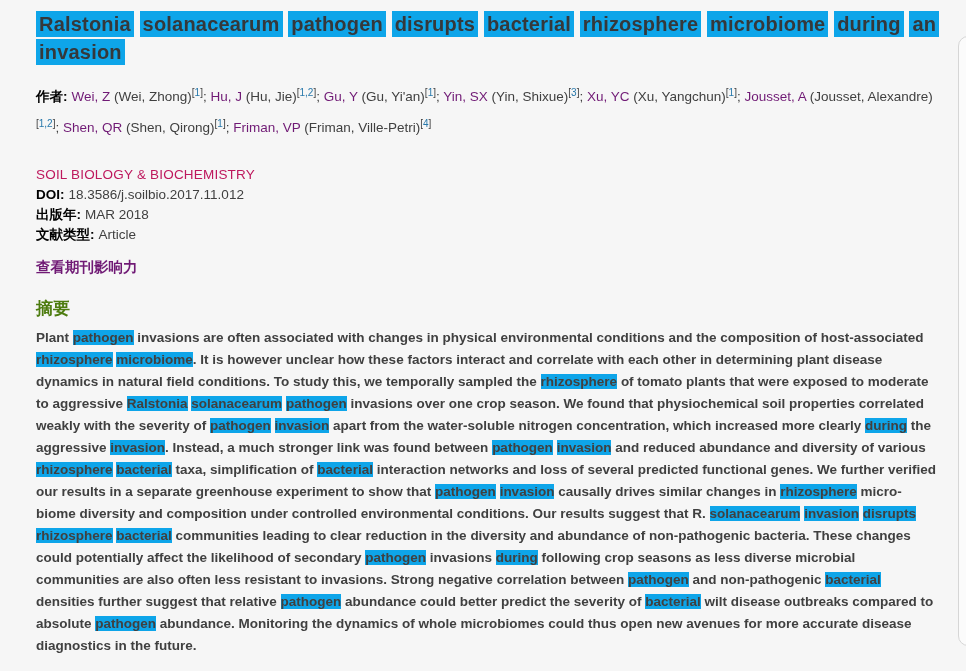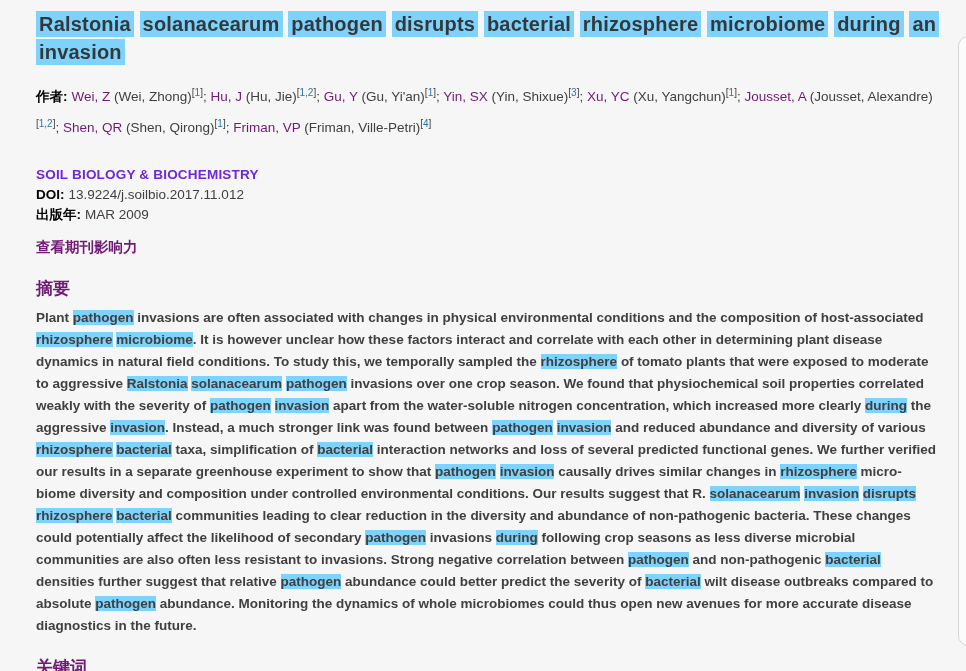--- a/index.html
+++ b/index.html
@@ -3,37 +3,37 @@
 <meta charset="utf-8">
 <style>
   html,body{margin:0;padding:0;}
   body{
     width:966px;height:671px;overflow:hidden;position:relative;
     background:#f6f6f6;color:#404040;
     font-family:"Liberation Sans","DejaVu Sans",sans-serif;
     font-size:13.5px;
   }
   .page{padding:10px 26px 0 36px;max-width:912px;}
-  .hl{background:#7dd3fc;}
+  .hl{background:#0ea5e9;}
   .title{
     font-size:20px;font-weight:700;color:#35383b;
     margin:0 0 12px 0;line-height:28px;letter-spacing:.2px;
   }
   .title .hl{padding:2px 3px;}
   a.link{color:#701a75;text-decoration:none;cursor:pointer;}
   .lbl{font-weight:700;color:#000000;margin-right:4px;}
   .authors{margin:0;line-height:27px;max-width:902px;}
   .authors .sup, .kwline .sup{font-size:10px;color:#404040;}
   .sup .supnum{color:#2778ab;}
   .pubinfo{margin-top:24px;line-height:20px;}
-  .journal{font-weight:700;color:#6d28d9;letter-spacing:.2px;}
+  .journal{font-weight:400;color:#be185d;letter-spacing:.2px;}
   .row{white-space:nowrap;}
   .gap{margin-left:14px;}
   .impact-link{font-weight:700;font-size:14.5px;display:inline-block;margin-top:12px;}
-  h2.sec{font-size:17px;font-weight:700;color:#701a75;margin:20px 0 7px 0;line-height:22px;}
+  h2.sec{font-size:17px;font-weight:700;color:#4d7c0f;margin:20px 0 7px 0;line-height:22px;}
   .abstract{margin:0;line-height:22px;max-width:908px;font-weight:bold;}
   .side-edge{
     position:absolute;left:958px;top:36px;width:40px;height:610px;
     background:#fbfbfb;border:1px solid #d6d6d6;border-radius:10px;
     box-sizing:border-box;
   }
 </style>
 </head>
 <body>
 
@@ -41,24 +41,27 @@
 
   <h1 class="title" id="title"><span class="hl">Ralstonia</span> <span class="hl">solanacearum</span> <span class="hl">pathogen</span> <span class="hl">disrupts</span> <span class="hl">bacterial</span> <span class="hl">rhizosphere</span> <span class="hl">microbiome</span> <span class="hl">during</span> <span class="hl">an</span> <span class="hl">invasion</span></h1>
 
   <p class="authors">
     <span class="lbl">作者:</span><span id="authors-list"><a class="link" href="#">Wei, Z</a> (Wei, Zhong)<sup class="sup">[<span class="supnum">1</span>]</sup>; <a class="link" href="#">Hu, J</a> (Hu, Jie)<sup class="sup">[<span class="supnum">1,2</span>]</sup>; <a class="link" href="#">Gu, Y</a> (Gu, Yi'an)<sup class="sup">[<span class="supnum">1</span>]</sup>; <a class="link" href="#">Yin, SX</a> (Yin, Shixue)<sup class="sup">[<span class="supnum">3</span>]</sup>; <a class="link" href="#">Xu, YC</a> (Xu, Yangchun)<sup class="sup">[<span class="supnum">1</span>]</sup>; <a class="link" href="#">Jousset, A</a> (Jousset, Alexandre)<sup class="sup">[<span class="supnum">1,2</span>]</sup>; <a class="link" href="#">Shen, QR</a> (Shen, Qirong)<sup class="sup">[<span class="supnum">1</span>]</sup>; <a class="link" href="#">Friman, VP</a> (Friman, Ville-Petri)<sup class="sup">[<span class="supnum">4</span>]</sup></span>
   </p>
 
   <div class="pubinfo">
     <div class="journal">SOIL BIOLOGY &amp; BIOCHEMISTRY</div>
     <div class="row">
-      <span class="lbl">DOI:</span><span>13.9224/j.soilbio.2017.11.012</span>
+      <span class="lbl">DOI:</span><span>18.3586/j.soilbio.2017.11.012</span>
     </div>
     <div class="row">
-      <span class="lbl">出版年:</span><span>MAR 2009</span>
+      <span class="lbl">出版年:</span><span>MAR 2018</span>
+    </div>
+    <div class="row">
+      <span class="lbl">文献类型:</span><span>Article</span>
     </div>
     <a class="link impact-link" href="#">查看期刊影响力</a>
   </div>
 
   <h2 class="sec">摘要</h2>
   <p class="abstract" id="abstract-text">Plant <span class="hl">pathogen</span> invasions are often associated with changes in physical environmental conditions and the composition of host-associated <span class="hl">rhizosphere</span> <span class="hl">microbiome</span>. It is however unclear how these factors interact and correlate with each other in determining plant disease dynamics in natural field conditions. To study this, we temporally sampled the <span class="hl">rhizosphere</span> of tomato plants that were exposed to moderate to aggressive <span class="hl">Ralstonia</span> <span class="hl">solanacearum</span> <span class="hl">pathogen</span> invasions over one crop season. We found that physiochemical soil properties correlated weakly with the severity of <span class="hl">pathogen</span> <span class="hl">invasion</span> apart from the water-soluble nitrogen concentration, which increased more clearly <span class="hl">during</span> the aggressive <span class="hl">invasion</span>. Instead, a much stronger link was found between <span class="hl">pathogen</span> <span class="hl">invasion</span> and reduced abundance and diversity of various <span class="hl">rhizosphere</span> <span class="hl">bacterial</span> taxa, simplification of <span class="hl">bacterial</span> interaction networks and loss of several predicted functional genes. We further verified our results in a separate greenhouse experiment to show that <span class="hl">pathogen</span> <span class="hl">invasion</span> causally drives similar changes in <span class="hl">rhizosphere</span> micro-biome diversity and composition under controlled environmental conditions. Our results suggest that R. <span class="hl">solanacearum</span> <span class="hl">invasion</span> <span class="hl">disrupts</span> <span class="hl">rhizosphere</span> <span class="hl">bacterial</span> communities leading to clear reduction in the diversity and abundance of non-pathogenic bacteria. These changes could potentially affect the likelihood of secondary <span class="hl">pathogen</span> invasions <span class="hl">during</span> following crop seasons as less diverse microbial communities are also often less resistant to invasions. Strong negative correlation between <span class="hl">pathogen</span> and non-pathogenic <span class="hl">bacterial</span> densities further suggest that relative <span class="hl">pathogen</span> abundance could better predict the severity of <span class="hl">bacterial</span> wilt disease outbreaks compared to absolute <span class="hl">pathogen</span> abundance. Monitoring the dynamics of whole microbiomes could thus open new avenues for more accurate disease diagnostics in the future.</p>
 
   <h2 class="sec">关键词</h2>
 
 </div>

